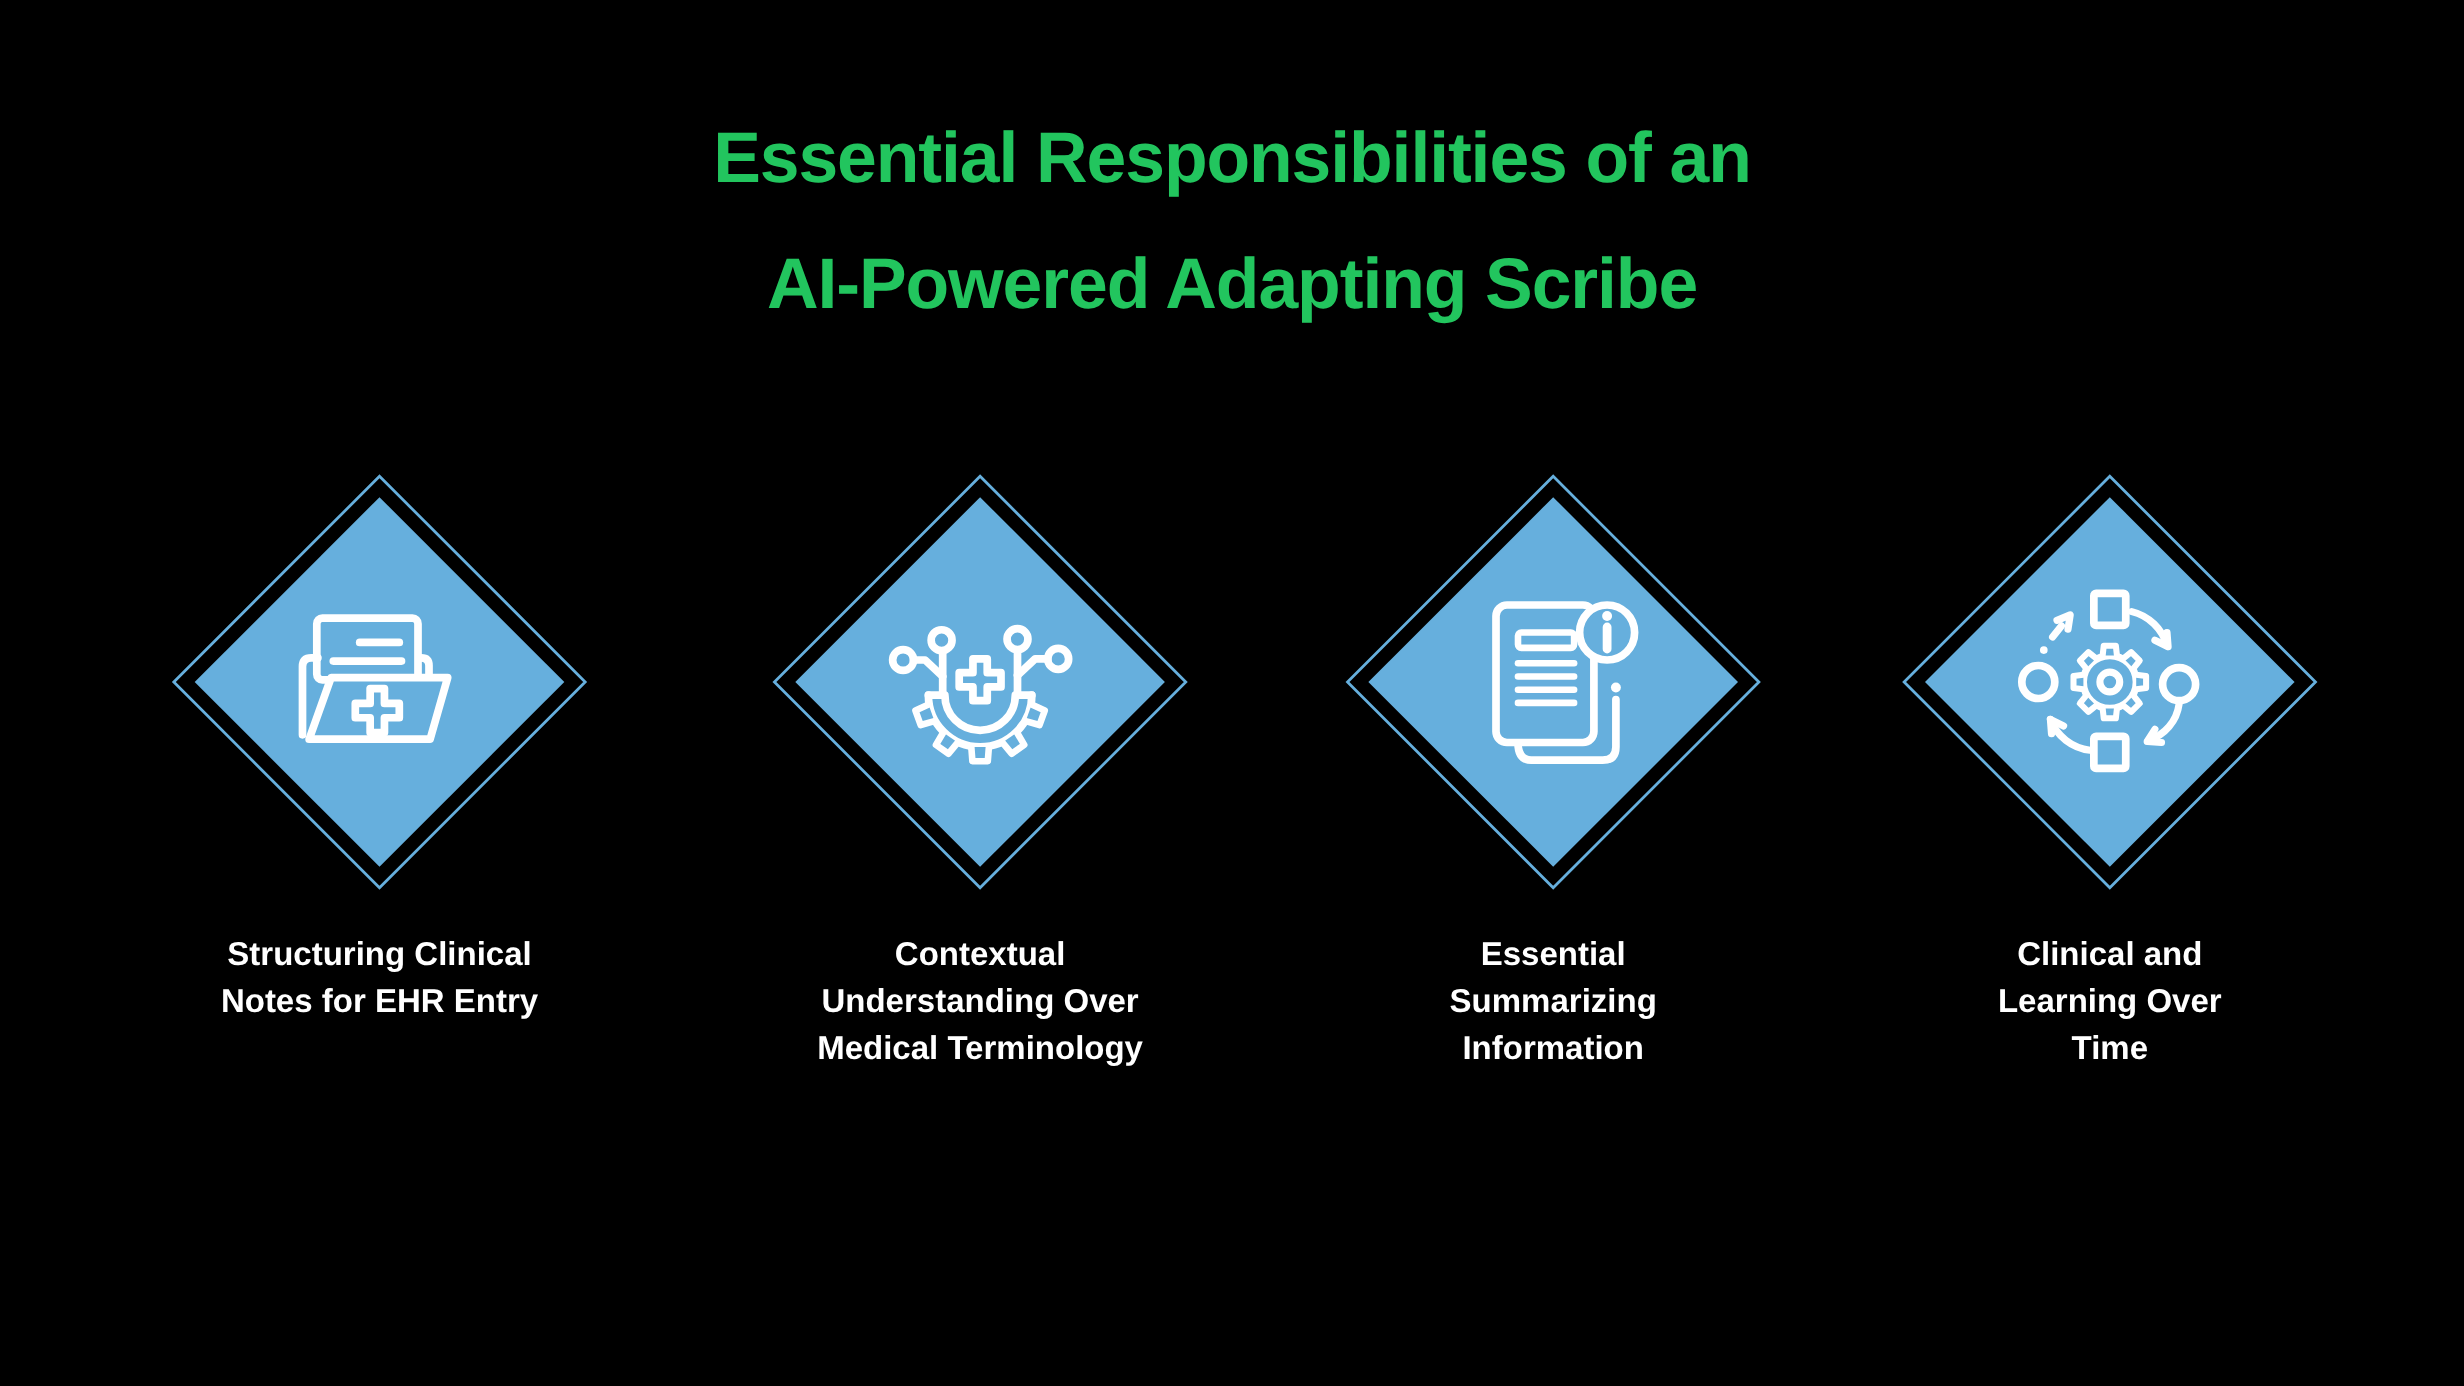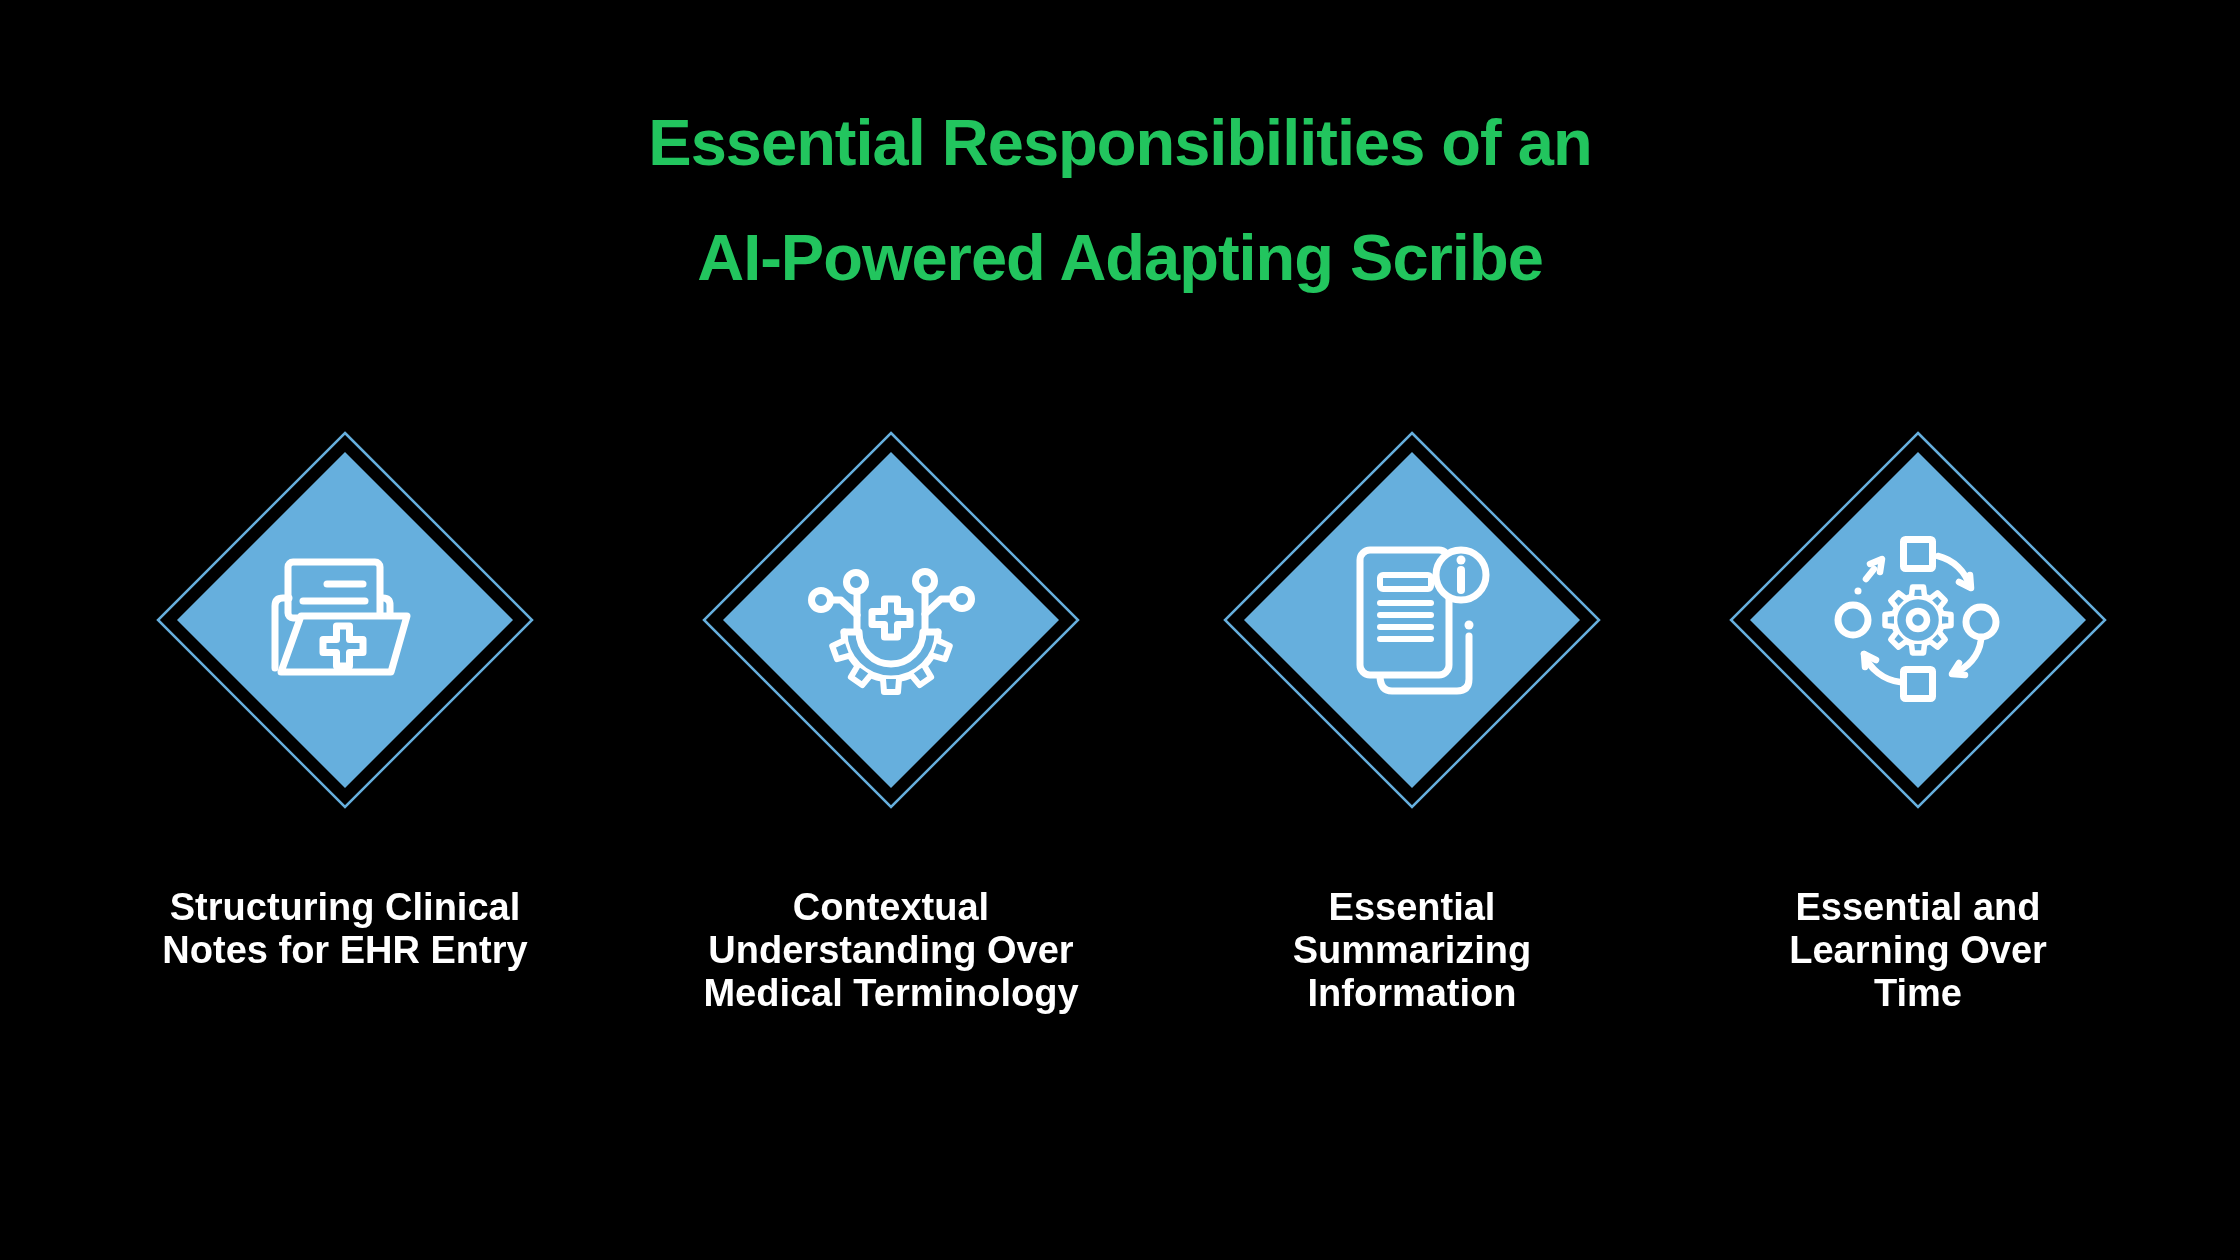--- a/index.html
+++ b/index.html
@@ -6,21 +6,21 @@
   body{width:2240px;height:1260px;overflow:hidden;position:relative;
        font-family:"Liberation Sans", sans-serif;}
   .canvas{position:absolute;inset:0;background:#000000;}
   .title{position:absolute;top:85px;left:0;width:2240px;text-align:center;
          color:#22c55e;font-weight:700;font-size:65px;line-height:115px;letter-spacing:-1px;}
   .feature{position:absolute;top:430px;width:480px;text-align:center;}
   .f1{left:105px;} .f2{left:651px;text-decoration:underline;} .f3{left:1172px;} .f4{left:1678px;}
   .dsvg{display:block;margin:0 auto;}
   .d-outline{fill:none;stroke-width:2.5;}
   .icon{stroke:#FFFFFF;stroke-width:7;fill:none;stroke-linejoin:round;stroke-linecap:round;}
-  .label{margin-top:76px;color:#FFFFFF;font-weight:700;font-size:38px;line-height:43px;}
+  .label{margin-top:36px;color:#FFFFFF;font-weight:700;font-size:30px;line-height:43px;}
 </style>
 </head>
 <body>
 
 <div class="canvas">
 
   <div class="title">
     <div>Essential Responsibilities of an</div>
     <div>AI-Powered Adapting Scribe</div>
   </div>
@@ -125,19 +125,19 @@
         <path d="M63,20 A40,40 0 0 1 35,53" stroke-width="6.5"></path>
         <path d="M47,55 L34,54 L41,43" stroke-width="6.5"></path>
         <path d="M-18,62 A44,44 0 0 1 -54,34" stroke-width="6.5"></path>
         <path d="M-53,47 L-54,34 L-42,40" stroke-width="6.5"></path>
         <circle cx="-60" cy="-29" r="3.5" fill="#FFFFFF" stroke="none"></circle>
         <path d="M-52,-41 L-44,-51" stroke-width="6.5"></path>
         <path d="M-48,-56 L-36,-61 L-38,-48" stroke-width="6.5"></path>
       </g>
     </svg>
     <div class="label">
-      <div>Essential and</div>
+      <div>Clinical and</div>
       <div>Learning Over</div>
       <div>Time</div>
     </div>
   </div>
 
 </div>
 
 </body></html>

